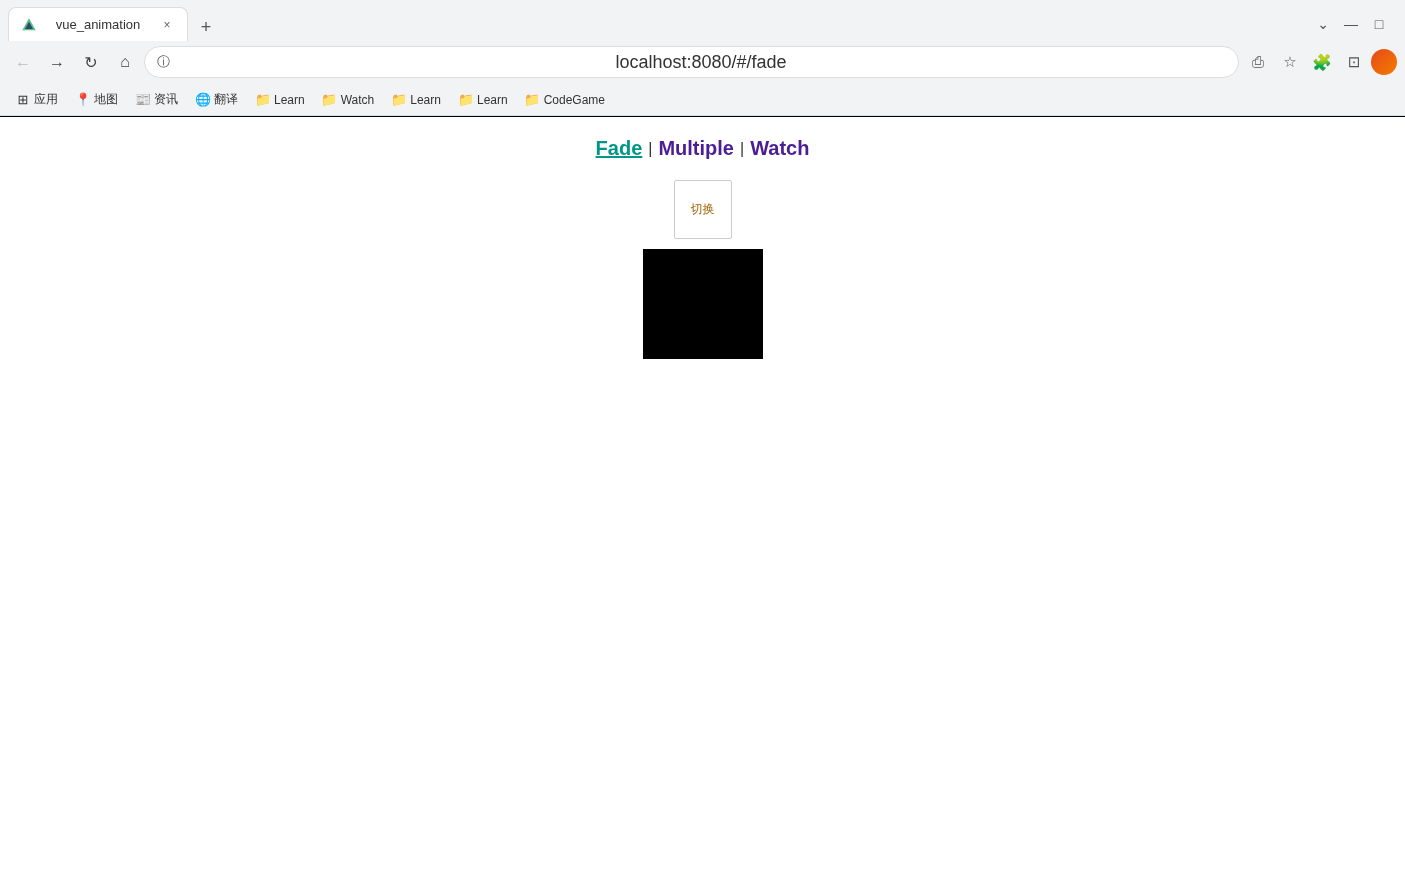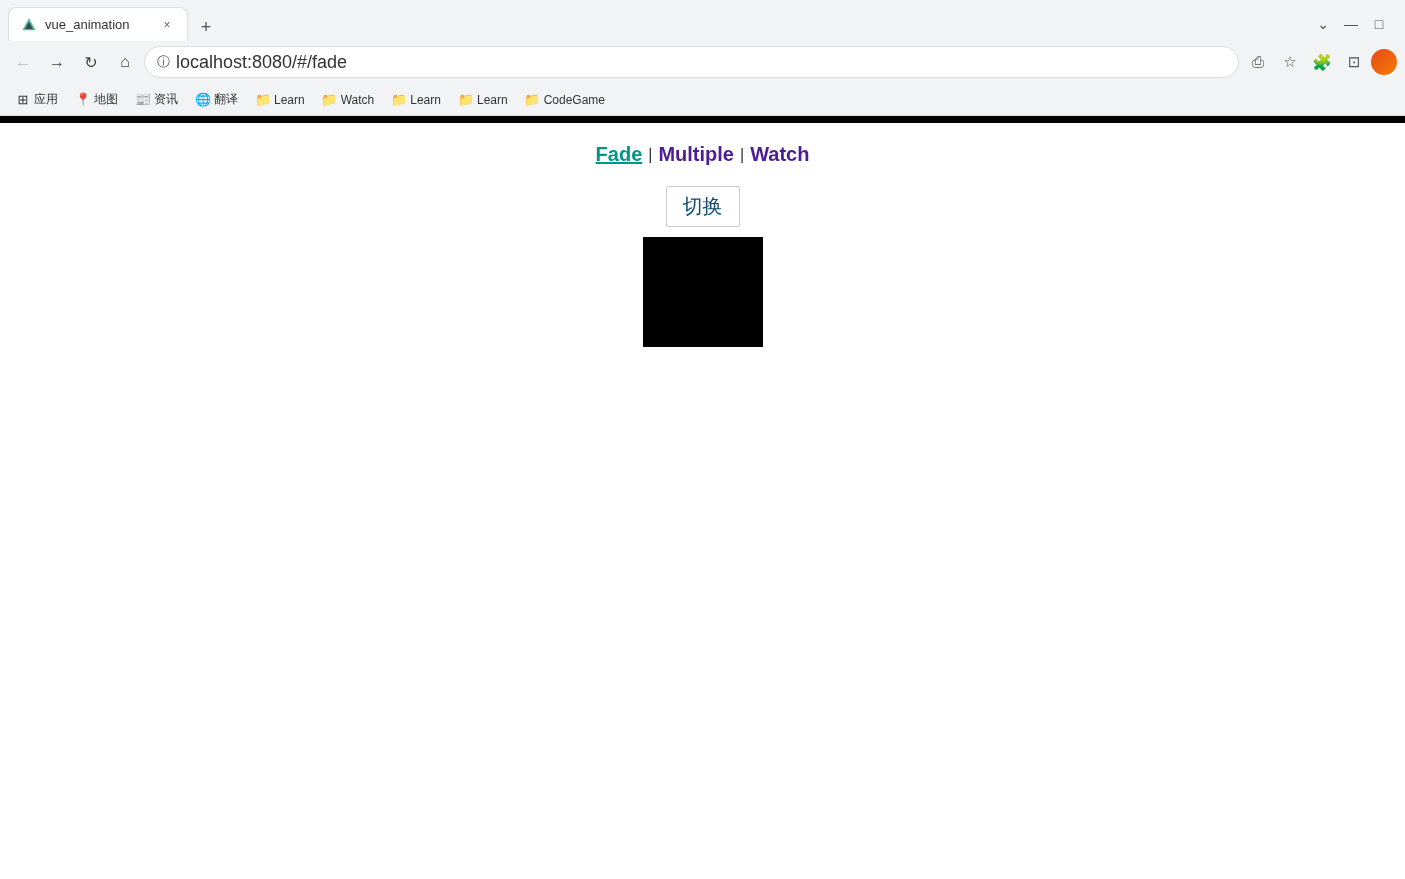--- a/index.html
+++ b/index.html
@@ -1,22 +1,23 @@
 <!DOCTYPE html>
 <html><head>
   <meta charset="utf-8">
   <style>
     * { margin: 0; padding: 0; box-sizing: border-box; }
     body { font-family: Arial, sans-serif; background: #fff; font-size: 14px; }
 
     
     .browser-chrome {
       background: #4c1d95;
-      border-bottom: 7px solid #000000;
+      border-bottom: 1px solid #000000;
       user-select: none;
+      text-align: center;
     }
 
     
     .title-bar {
       display: flex;
       align-items: center;
       padding: 8px 8px 0 8px;
       background: #f1f3f4;
       height: 40px;
     }
@@ -258,26 +259,26 @@
 
     .nav-separator {
       margin: 0 6px;
       color: #333;
       font-size: 16px;
     }
 
     .switch-btn {
       border: 1px solid #ccc;
       background: #fff;
-      padding: 6px 16px;
-      font-size: 20px;
+      padding: 20px 16px;
+      font-size: 12px;
       cursor: pointer;
       border-radius: 2px;
       margin-bottom: 10px;
-      color: #0c4a6e;
+      color: #a16207;
     }
 
     .black-box {
       width: 120px;
       height: 110px;
       background: #000;
     }
 
     
     .puzzle-icon {

